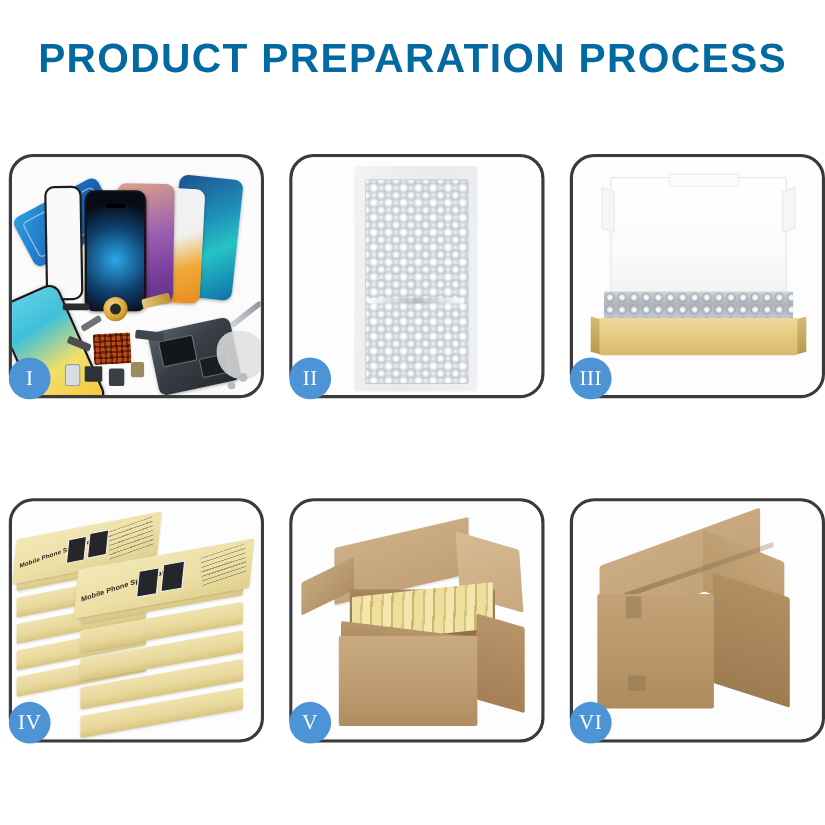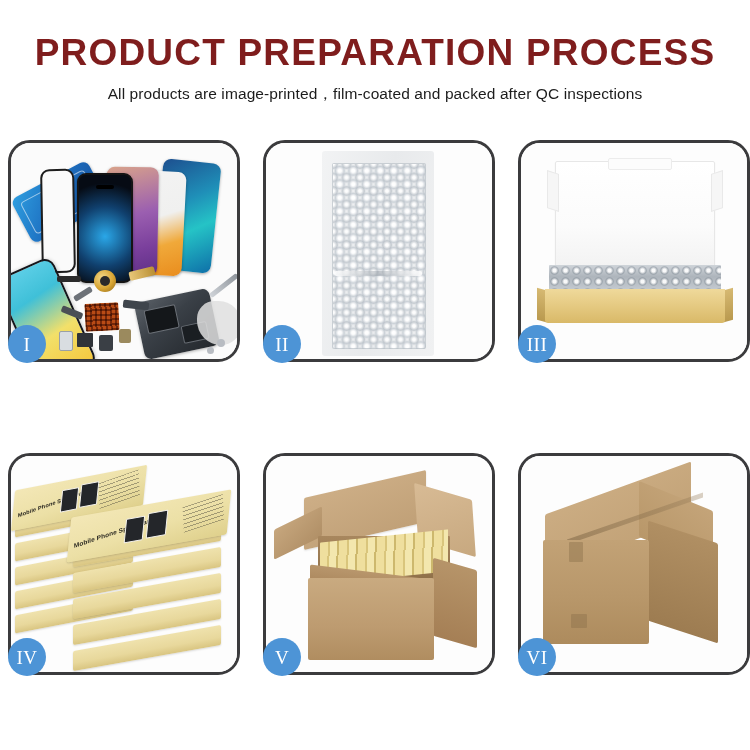--- a/index.html
+++ b/index.html
@@ -6,21 +6,21 @@
   body{
     width:750px;height:750px;background:#ffffff;
     font-family:"Liberation Sans","DejaVu Sans",sans-serif;
     overflow:hidden;position:relative;
   }
   #page{position:absolute;inset:0;}
 
   
   .header{position:absolute;left:0;top:0;width:750px;text-align:center;}
   .title{
-    font-size:37px;font-weight:700;color:#7f1d1d;letter-spacing:1.2px;
+    font-size:37px;font-weight:700;color:#0369a1;letter-spacing:1.2px;
     margin:0;padding-top:34px;line-height:1;white-space:nowrap;
     font-family:"Liberation Sans","DejaVu Sans",sans-serif;
   }
   .subtitle{
     font-size:15.5px;color:#1c1c1c;margin:0;padding-top:13px;
     letter-spacing:.1px;white-space:nowrap;
   }
 
   
   .grid{position:absolute;left:8px;top:140px;width:734px;}
@@ -262,21 +262,20 @@
   .sTab.t1{left:48px;top:86px;width:14px;height:20px;}
   .sTab.t2{left:50px;top:158px;width:16px;height:14px;}
 </style>
 </head>
 <body>
 
 <div id="page">
 
   <div class="header">
     <h1 class="title">PRODUCT PREPARATION PROCESS</h1>
-    <p class="subtitle">All products are image-printed，film-coated and packed after QC inspections</p>
   </div>
 
   <div class="grid">
 
     <div class="row r1">
 
       <div class="card c1">
         <div class="photo p1">
           <div class="film"></div>
           <div class="ph a"></div>

